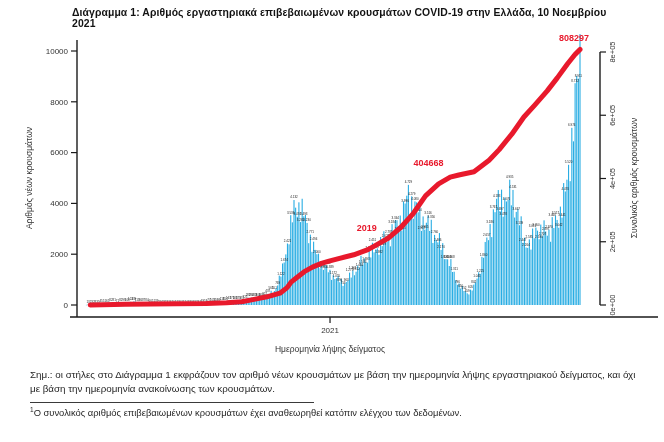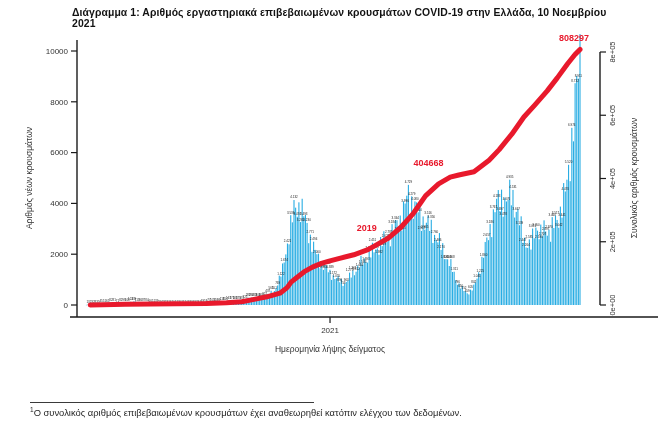--- a/index.html
+++ b/index.html
@@ -511,15 +511,16 @@
           <text x="555.1" y="56.6" text-anchor="middle" font-size="3" fill="#1d1d1d">8.732</text>
           <text x="558.4" y="52.1" text-anchor="middle" font-size="3" fill="#1d1d1d">8.911</text>
         </g>
         <path d="M70.2 279.9 L105.5 279.2 L130.8 279.0 L156.0 278.8 L186.3 278.5 L206.5 277.8 L221.7 276.7 L235.3 274.1 L246.9 271.8 L260.0 268.2 L267.1 262.6 L271.1 257.1 L277.2 252.2 L284.3 246.7 L292.4 242.1 L301.4 238.4 L309.0 236.1 L317.6 233.8 L333.8 229.8 L347.9 224.7 L356.5 219.8 L368.1 213.3 L381.2 202.0 L393.4 188.3 L405.5 170.9 L418.6 158.9 L430.2 152.2 L438.8 150.0 L454.0 146.8 L469.1 135.2 L479.2 124.6 L491.8 109.2 L503.9 92.0 L514.5 80.4 L527.2 65.9 L537.3 52.9 L547.4 39.0 L555.0 29.5 L560.0 24.4" fill="none" stroke="#e8192c" stroke-width="5" stroke-linecap="round" stroke-linejoin="round"></path>
         <text x="336.8" y="205.5" text-anchor="start" font-size="9" font-weight="bold" fill="#e8192c">2019</text>
         <text x="408.5" y="141.3" text-anchor="middle" font-size="9" font-weight="bold" fill="#e8192c">404668</text>
         <text x="553.9" y="15.8" text-anchor="middle" font-size="9" font-weight="bold" fill="#e8192c">808297</text>
       </svg>
   </div>
 
+  <div id="footnote-block">Σημ.: οι στήλες στο Διάγραμμα 1 εκφράζουν τον αριθμό νέων κρουσμάτων με βάση την ημερομηνία λήψης εργαστηριακού δείγματος, και όχι με βάση την ημερομηνία ανακοίνωσης των κρουσμάτων.</div>
   <div id="footnote-sep"></div>
   <div id="footnote-1"><span class="sup">1</span><span>Ο συνολικός αριθμός επιβεβαιωμένων κρουσμάτων έχει αναθεωρηθεί κατόπιν ελέγχου των δεδομένων.</span></div>
 </div>
 
 </body></html>

